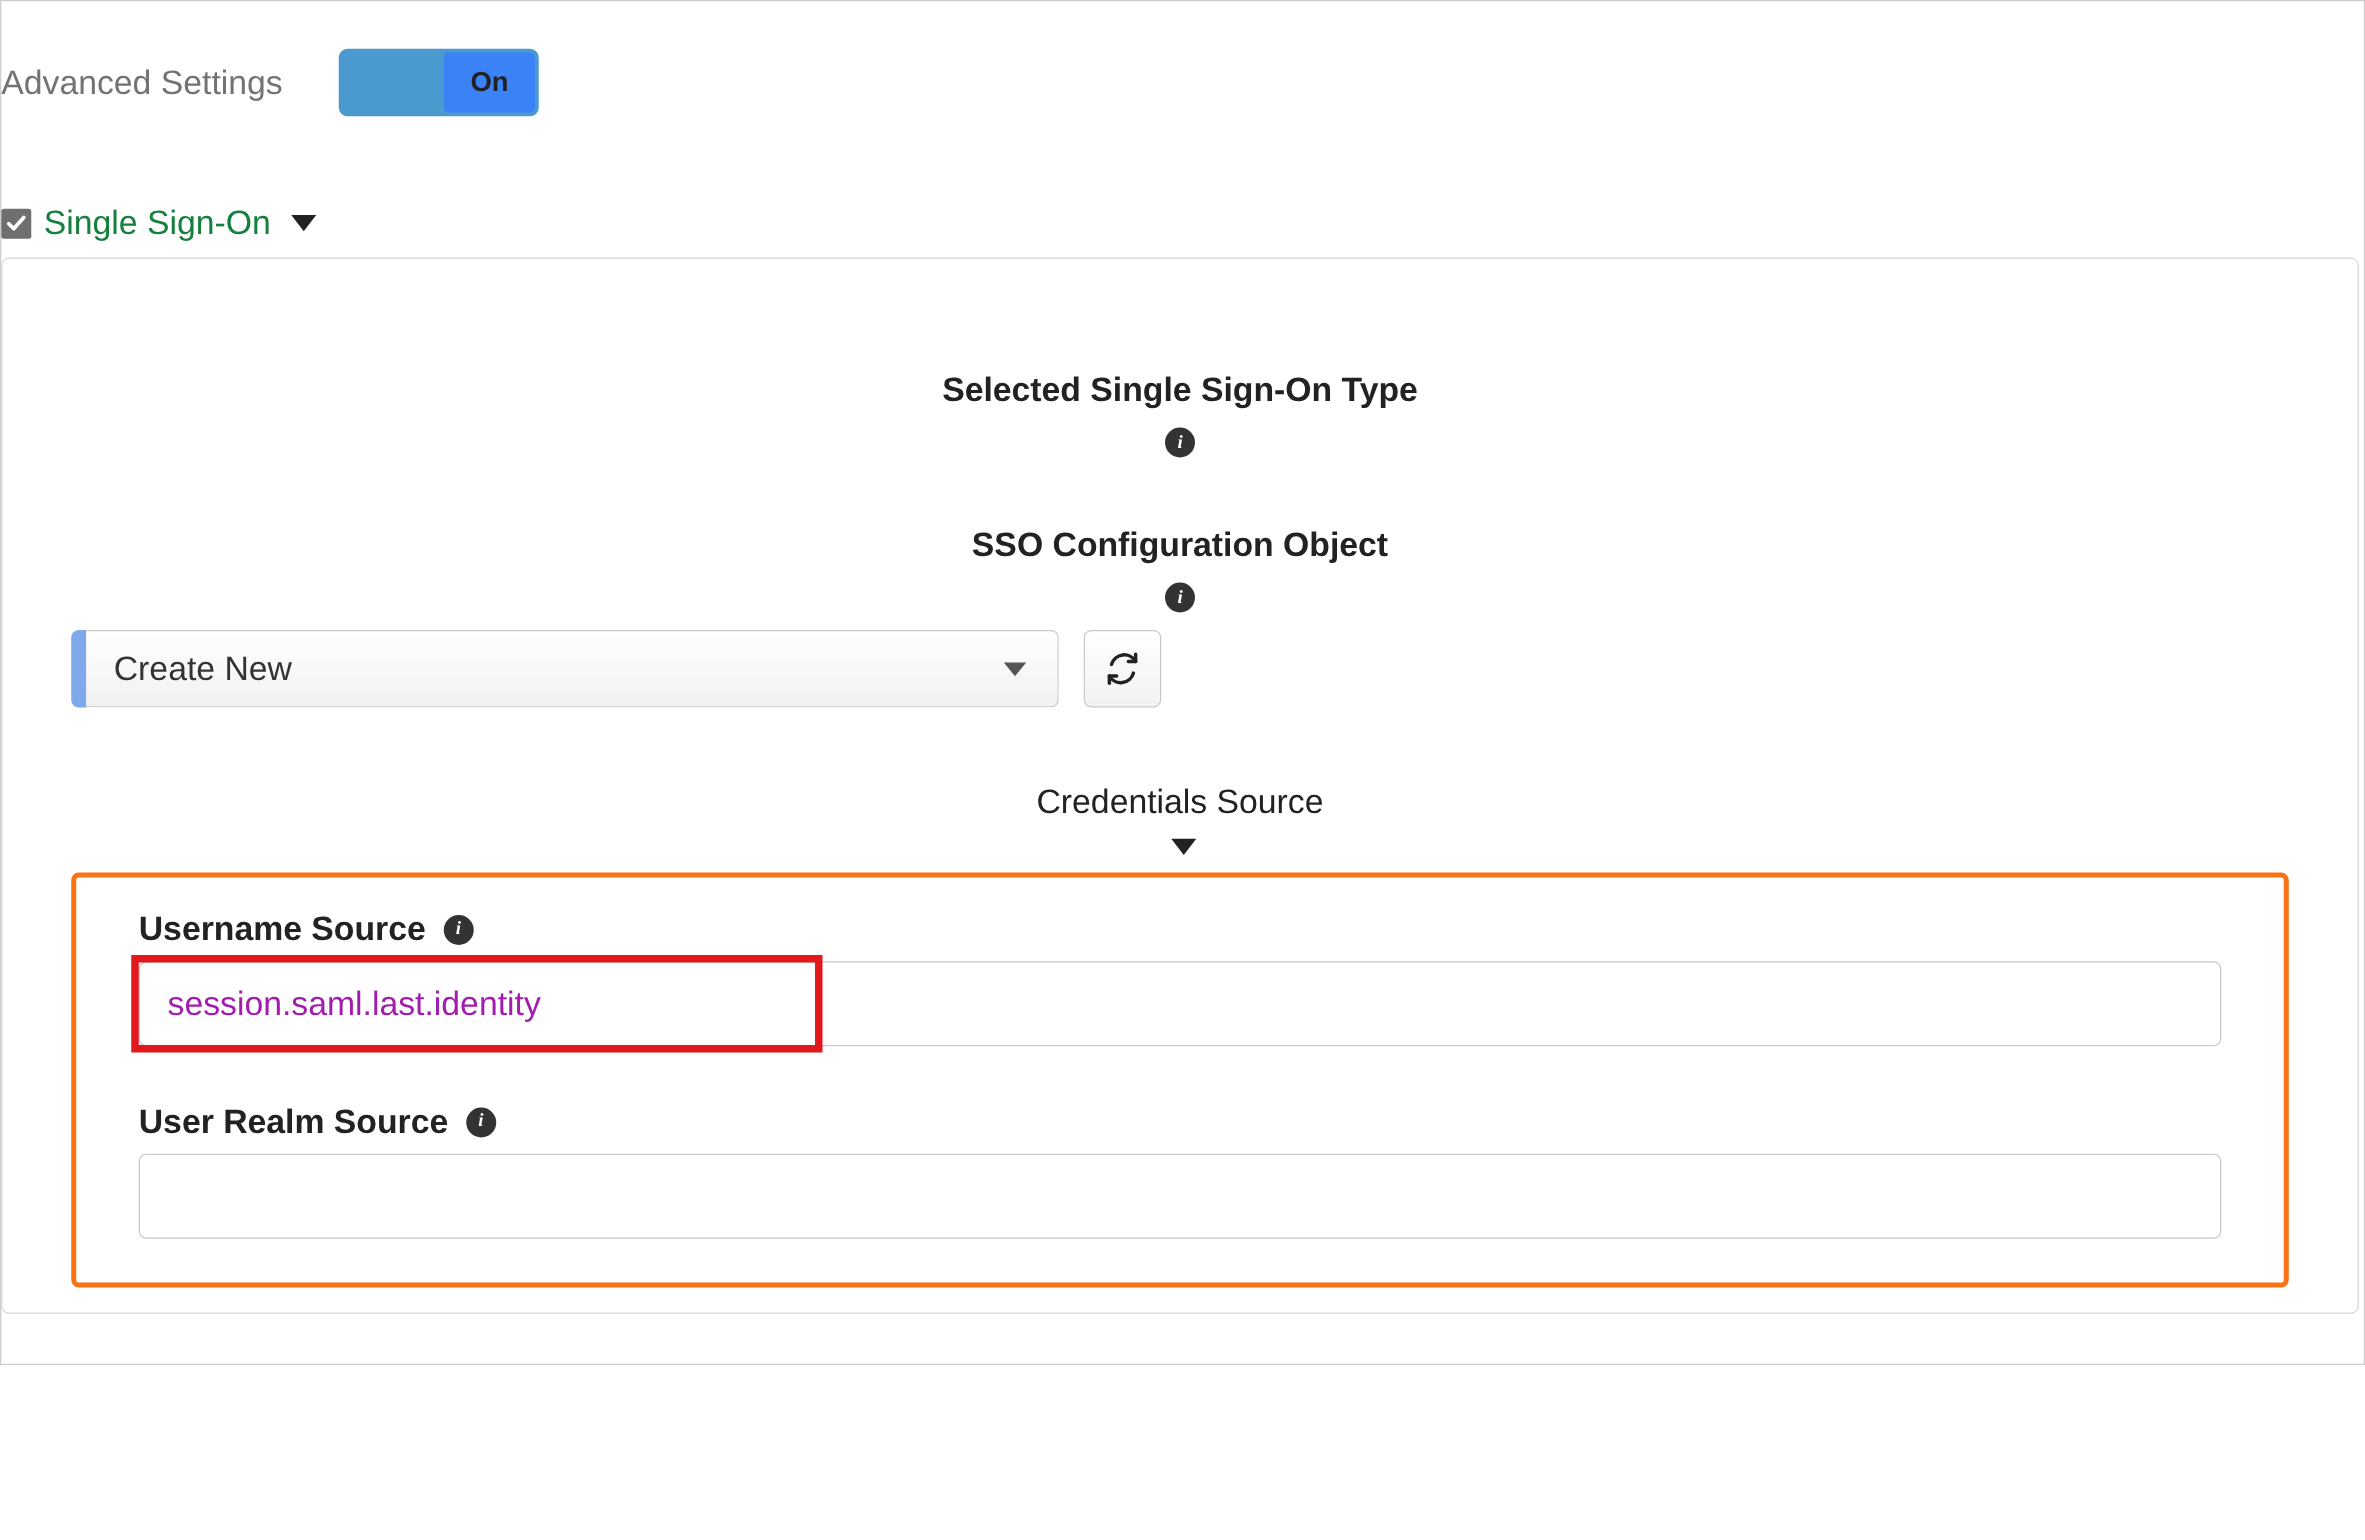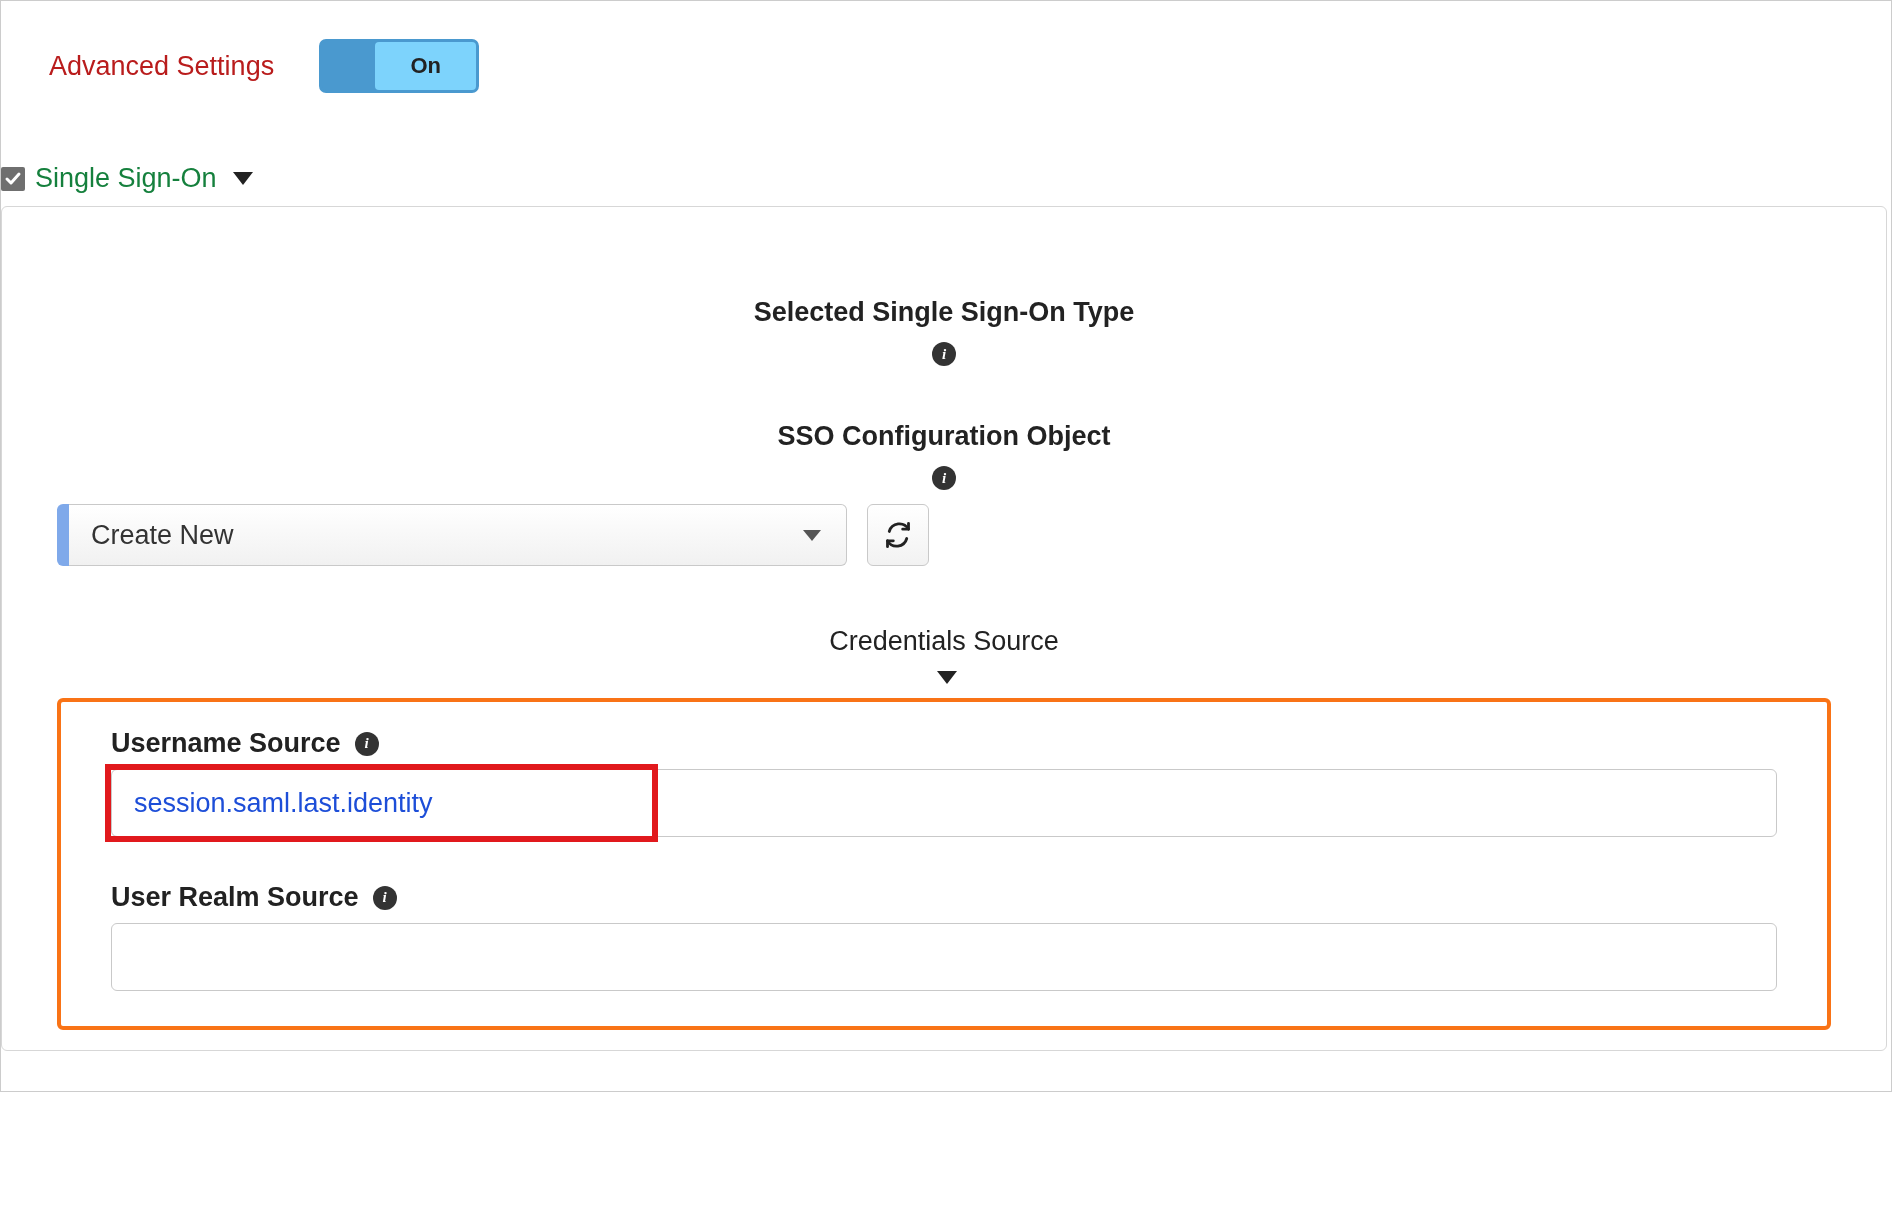--- a/index.html
+++ b/index.html
@@ -26,40 +26,39 @@
       color: #222;
     }
     .adv-row {
       display: flex;
       align-items: center;
       gap: 45px;
       padding: 38px 0 0 0px;
     }
     .adv-label {
       font-size: 27px;
-      color: #b91c1c;
+      color: #737373;
       font-weight: 400;
-      padding-left: 48px;
     }
     .toggle {
       position: relative;
       width: 160px;
       height: 54px;
       background: #4a99cf;
       border: 3px solid #4a99cf;
       border-radius: 7px;
       cursor: pointer;
     }
     .toggle-knob {
       position: absolute;
       right: 0;
       top: 0;
       bottom: 0;
-      width: 101px;
-      background: #7dd3fc;
+      width: 73px;
+      background: #3b82f6;
       border-radius: 4px;
       display: flex;
       align-items: center;
       justify-content: center;
       font-weight: 700;
       font-size: 22px;
       color: #222;
     }
     .section-header {
       display: flex;
@@ -200,21 +199,21 @@
       margin-top: 4px;
     }
     .text-input {
       width: 100%;
       height: 68px;
       border: 1px solid #c9c9c9;
       border-radius: 6px;
       background: #ffffff;
       padding: 0 22px;
       font-size: 27px;
-      color: #1d4ed8;
+      color: #a21caf;
       outline: none;
     }
     .highlight-box {
       position: relative;
     }
     .red-outline {
       position: absolute;
       top: -5px;
       left: -6px;
       width: 553px;

